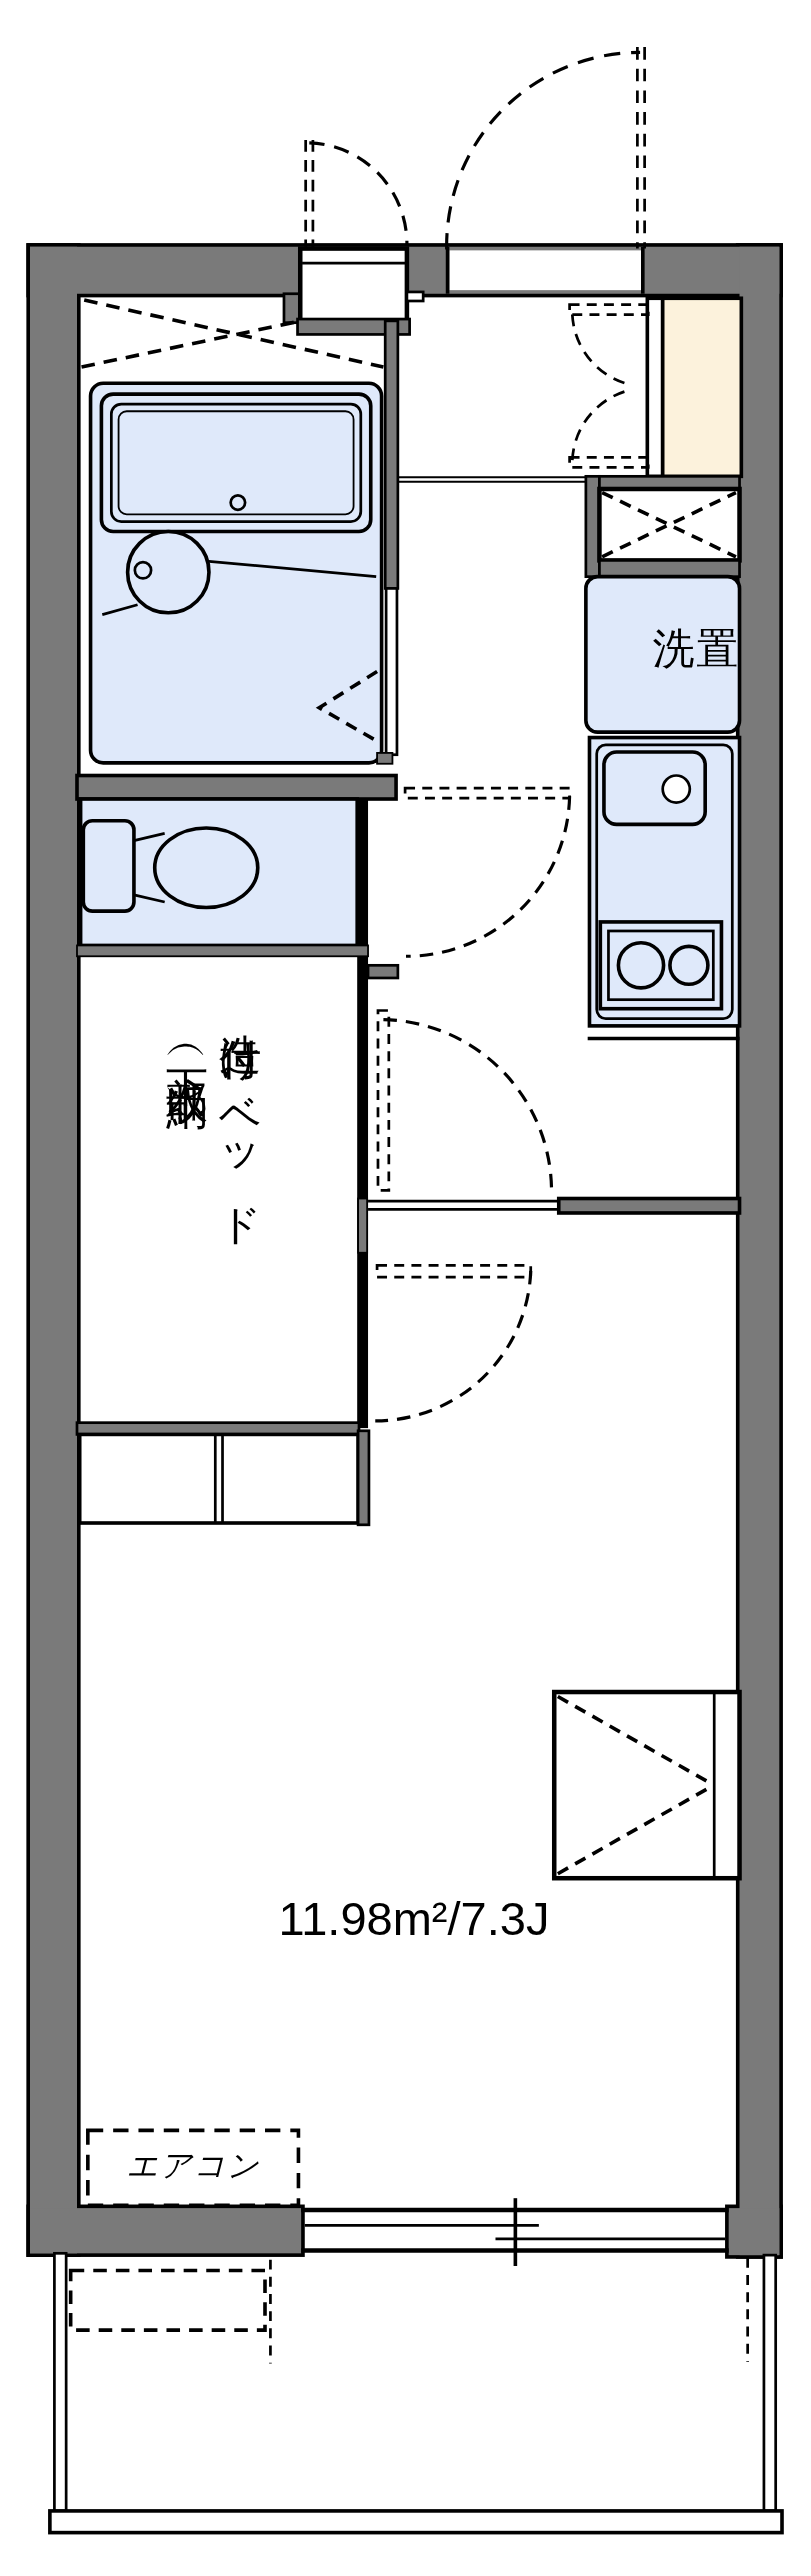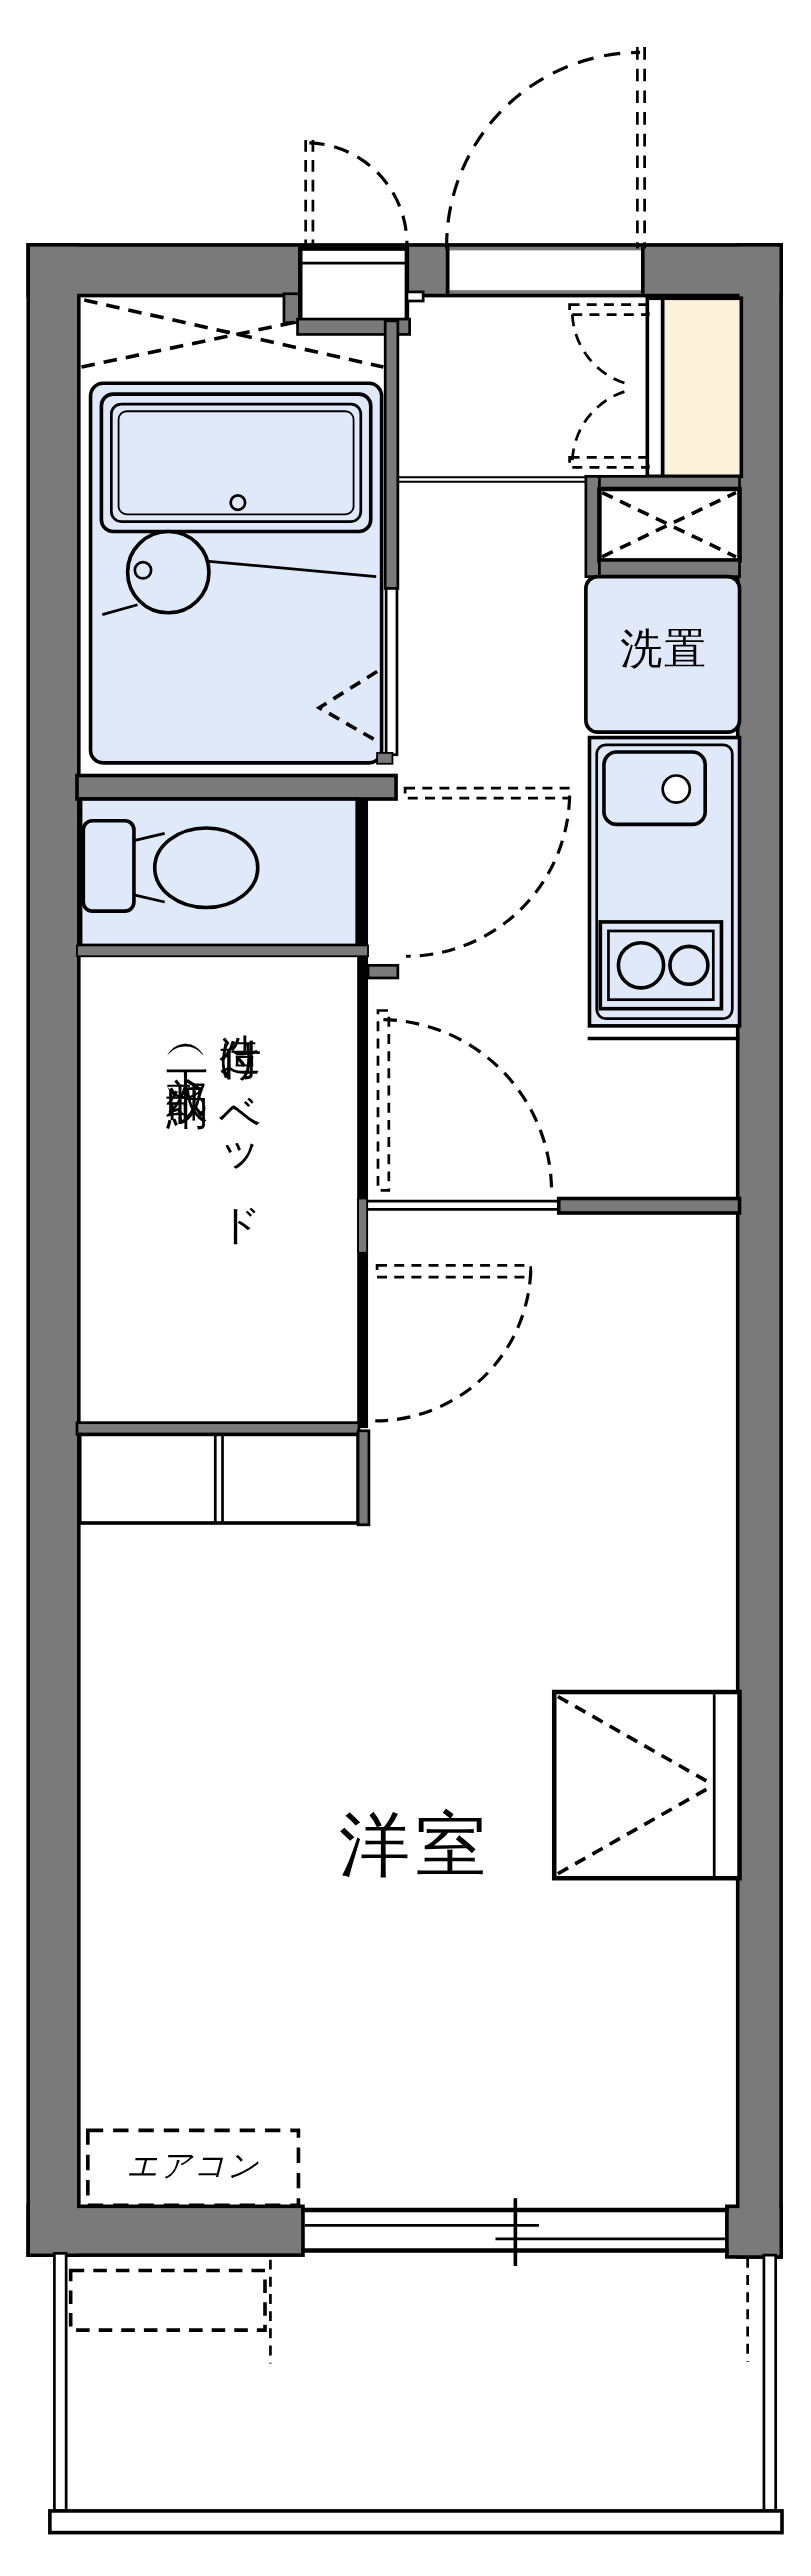--- a/index.html
+++ b/index.html
@@ -15,21 +15,21 @@
   .wall{fill:var(--c-wall);}
   .water{fill:var(--c-water);}
   .cream{fill:var(--c-entrance);}
   .lbl{
     position:absolute;
     color:#000;
     white-space:nowrap;
     text-align:center;
     line-height:1.05;
   }
-  .lbl-washer{left:588px;top:627px;width:152px;font-size:42px;letter-spacing:1.8px;}
+  .lbl-washer{left:588px;top:627px;width:152px;font-size:42px;letter-spacing:1.8px;text-align:right;}
   .lbl-room{left:280px;top:1808px;width:271px;font-size:71px;letter-spacing:5.4px;}
   .lbl-area{left:215px;top:1894px;width:398px;font-size:47px;}
   .lbl-aircon{left:88px;top:2150px;width:211px;font-size:31px;letter-spacing:1.8px;font-style:italic;}
   .lbl-bed{
     left:165px;top:1000px;height:398px;
     display:flex;flex-direction:row;gap:9px;
     font-size:42px;letter-spacing:6.3px;
     text-align:left;
   }
   .lbl-bed span{writing-mode:vertical-rl;display:block;}
@@ -190,16 +190,16 @@
     <line x1="299" y1="2500" x2="299" y2="2615" stroke="#000" stroke-width="3" stroke-dasharray="11 8"></line>
     <line x1="827" y1="2498" x2="827" y2="2613" stroke="#000" stroke-width="3" stroke-dasharray="11 8"></line>
   </g>
 </svg>
 
   <div class="lbl lbl-washer">洗置</div>
   <div class="lbl lbl-bed">
     <span class="sub">（下部収納）</span>
     <span class="main">造付けベッド</span>
   </div>
-  <div class="lbl lbl-room">洋室</div>
+  <div class="lbl lbl-area">11.98m²/7.3J</div>
   <div class="lbl lbl-aircon">エアコン</div>
 </div>
 
 
 </body></html>

